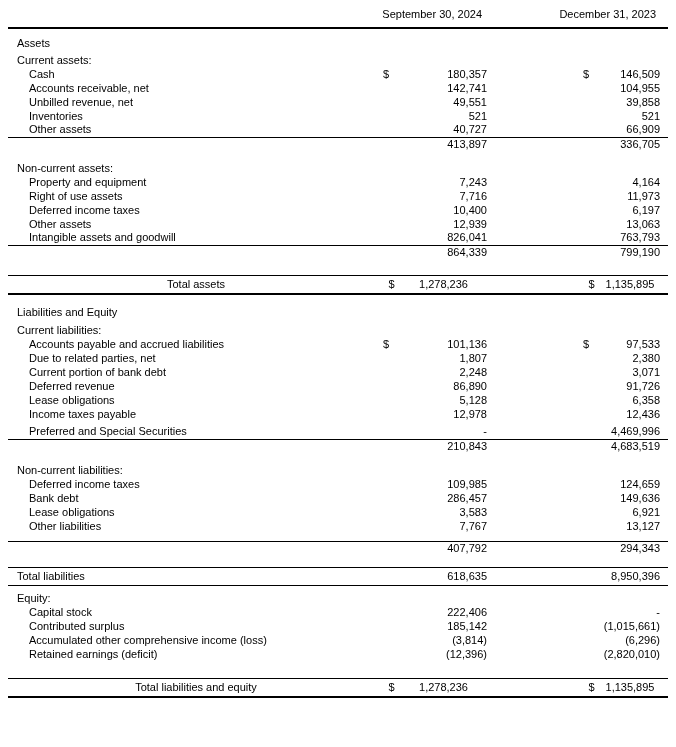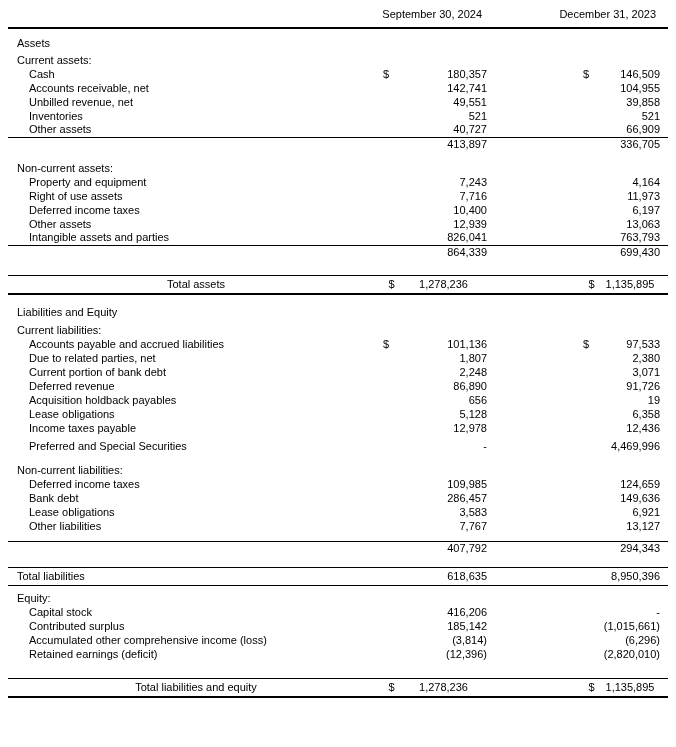--- a/index.html
+++ b/index.html
@@ -180,34 +180,34 @@
       </tr>
       <tr class="r-item">
         <td class="label">Other assets</td>
         <td class="d1"></td>
         <td class="v1">12,939</td>
         <td class="gap"></td>
         <td class="d2"></td>
         <td class="v2">13,063</td>
       </tr>
       <tr class="r-item">
-        <td class="label">Intangible assets and parties</td>
+        <td class="label">Intangible assets and goodwill</td>
         <td class="d1"></td>
         <td class="v1">826,041</td>
         <td class="gap"></td>
         <td class="d2"></td>
         <td class="v2">763,793</td>
       </tr>
       <tr class="r-subtotal">
         <td class="label"></td>
         <td class="d1"></td>
         <td class="v1">864,339</td>
         <td class="gap"></td>
         <td class="d2"></td>
-        <td class="v2">699,430</td>
+        <td class="v2">799,190</td>
       </tr>
       <tr class="r-spacer sp-16">
         <td colspan="6"></td>
       </tr>
       <tr class="r-total u-thick">
         <td class="label">Total assets</td>
         <td class="d1">$</td>
         <td class="v1">1,278,236</td>
         <td class="gap"></td>
         <td class="d2">$</td>
@@ -261,28 +261,20 @@
       </tr>
       <tr class="r-item">
         <td class="label">Deferred revenue</td>
         <td class="d1"></td>
         <td class="v1">86,890</td>
         <td class="gap"></td>
         <td class="d2"></td>
         <td class="v2">91,726</td>
       </tr>
       <tr class="r-item">
-        <td class="label">Acquisition holdback payables</td>
-        <td class="d1"></td>
-        <td class="v1">656</td>
-        <td class="gap"></td>
-        <td class="d2"></td>
-        <td class="v2">19</td>
-      </tr>
-      <tr class="r-item">
         <td class="label">Lease obligations</td>
         <td class="d1"></td>
         <td class="v1">5,128</td>
         <td class="gap"></td>
         <td class="d2"></td>
         <td class="v2">6,358</td>
       </tr>
       <tr class="r-item">
         <td class="label">Income taxes payable</td>
         <td class="d1"></td>
@@ -294,20 +286,28 @@
       <tr class="r-spacer sp-4">
         <td colspan="6"></td>
       </tr>
       <tr class="r-item">
         <td class="label">Preferred and Special Securities</td>
         <td class="d1"></td>
         <td class="v1">-</td>
         <td class="gap"></td>
         <td class="d2"></td>
         <td class="v2">4,469,996</td>
+      </tr>
+      <tr class="r-subtotal">
+        <td class="label"></td>
+        <td class="d1"></td>
+        <td class="v1">210,843</td>
+        <td class="gap"></td>
+        <td class="d2"></td>
+        <td class="v2">4,683,519</td>
       </tr>
       <tr class="r-spacer sp-10">
         <td colspan="6"></td>
       </tr>
       <tr class="r-subheader">
         <td class="label">Non-current liabilities:</td>
         <td class="d1"></td>
         <td class="v1"></td>
         <td class="gap"></td>
         <td class="d2"></td>
@@ -374,21 +374,21 @@
         <td class="label">Equity:</td>
         <td class="d1"></td>
         <td class="v1"></td>
         <td class="gap"></td>
         <td class="d2"></td>
         <td class="v2"></td>
       </tr>
       <tr class="r-item">
         <td class="label">Capital stock</td>
         <td class="d1"></td>
-        <td class="v1">416,206</td>
+        <td class="v1">222,406</td>
         <td class="gap"></td>
         <td class="d2"></td>
         <td class="v2">-</td>
       </tr>
       <tr class="r-item">
         <td class="label">Contributed surplus</td>
         <td class="d1"></td>
         <td class="v1">185,142</td>
         <td class="gap"></td>
         <td class="d2"></td>

